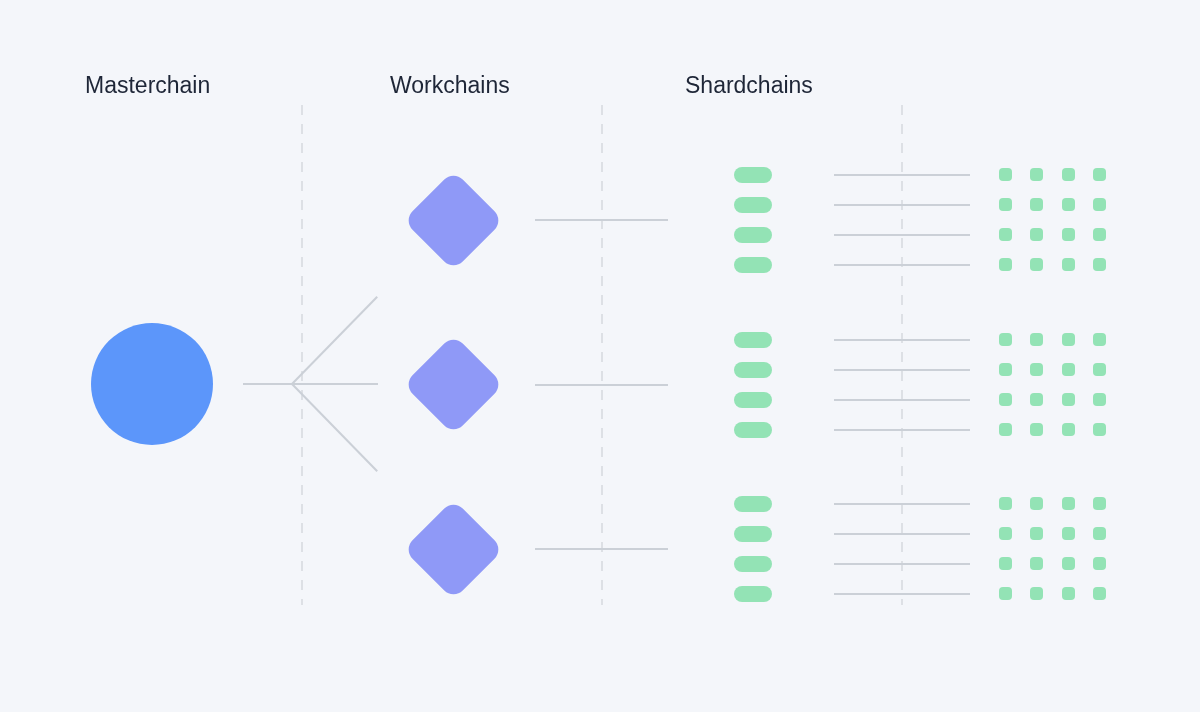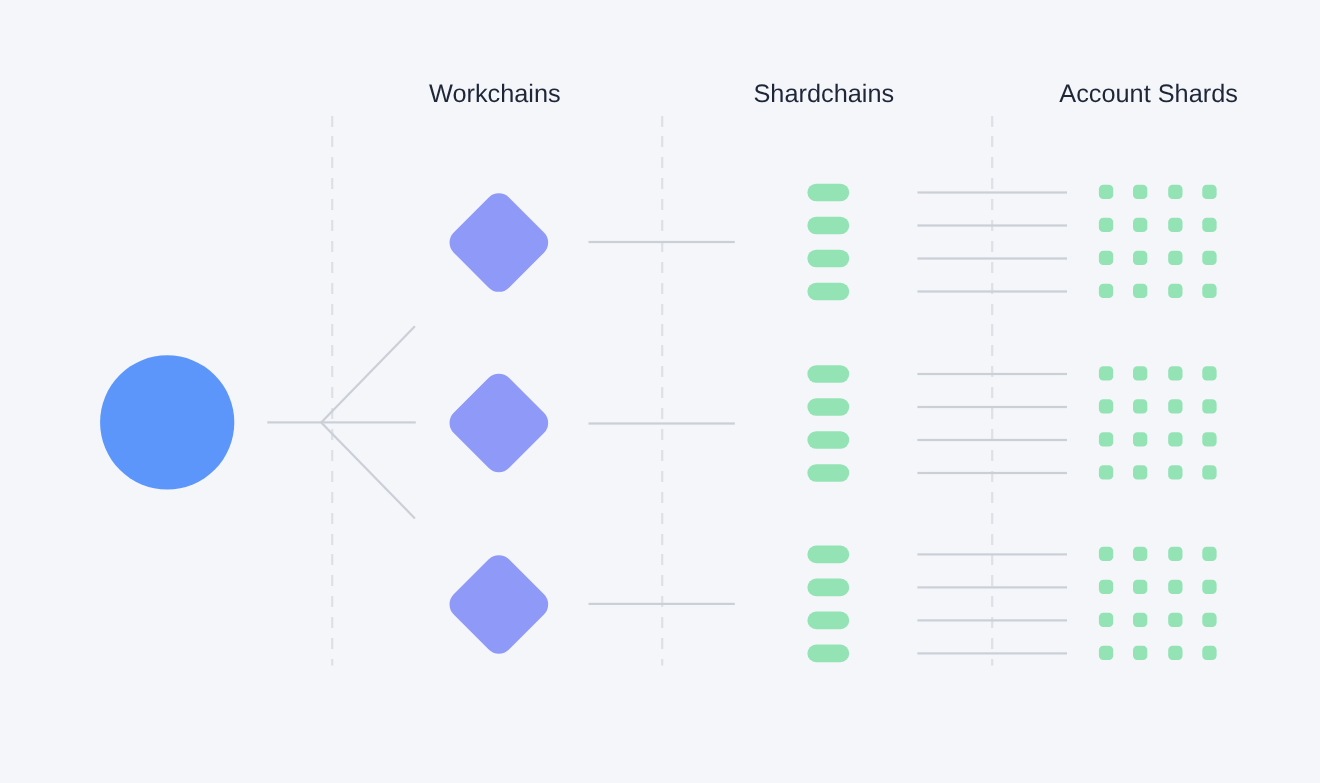--- a/index.html
+++ b/index.html
@@ -28,23 +28,23 @@
   .sq{position:absolute;width:13px;height:13px;border-radius:4px;background:var(--green,#93e3b5);}
   .logo{position:absolute;left:90px;top:586px;display:flex;align-items:center;gap:15px;}
   .logo-circle{width:54px;height:54px;border-radius:50%;display:flex;align-items:center;justify-content:center;}
   .logo-text{font-size:35px;font-weight:800;letter-spacing:0.5px;line-height:54px;}
 </style>
 </head>
 <body>
 
 <div class="canvas">
 
+  <div class="col-header" style="left:85px">Masterchain</div>
   <div class="col-header" style="left:390px">Workchains</div>
   <div class="col-header" style="left:685px">Shardchains</div>
-  <div class="col-header" style="left:963px">Account Shards</div>
 
   <div id="shapes">
       <div class="vdash" style="left: 301px; top: 105px; height: 500px;"></div>
       <div class="vdash" style="left: 601px; top: 105px; height: 500px;"></div>
       <div class="vdash" style="left: 901px; top: 105px; height: 500px;"></div>
       <div class="circle" style="left: 91px; top: 323px;"></div>
       <div class="hline" style="left: 243px; top: 383px; width: 49px;"></div>
       <div class="hline" style="left: 292px; top: 383px; width: 86px;"></div>
       <div class="diag" style="left: 292px; top: 383px; width: 122px; transform: rotate(-45.7deg);"></div>
       <div class="diag" style="left: 292px; top: 383px; width: 122px; transform: rotate(45.7deg);"></div>

